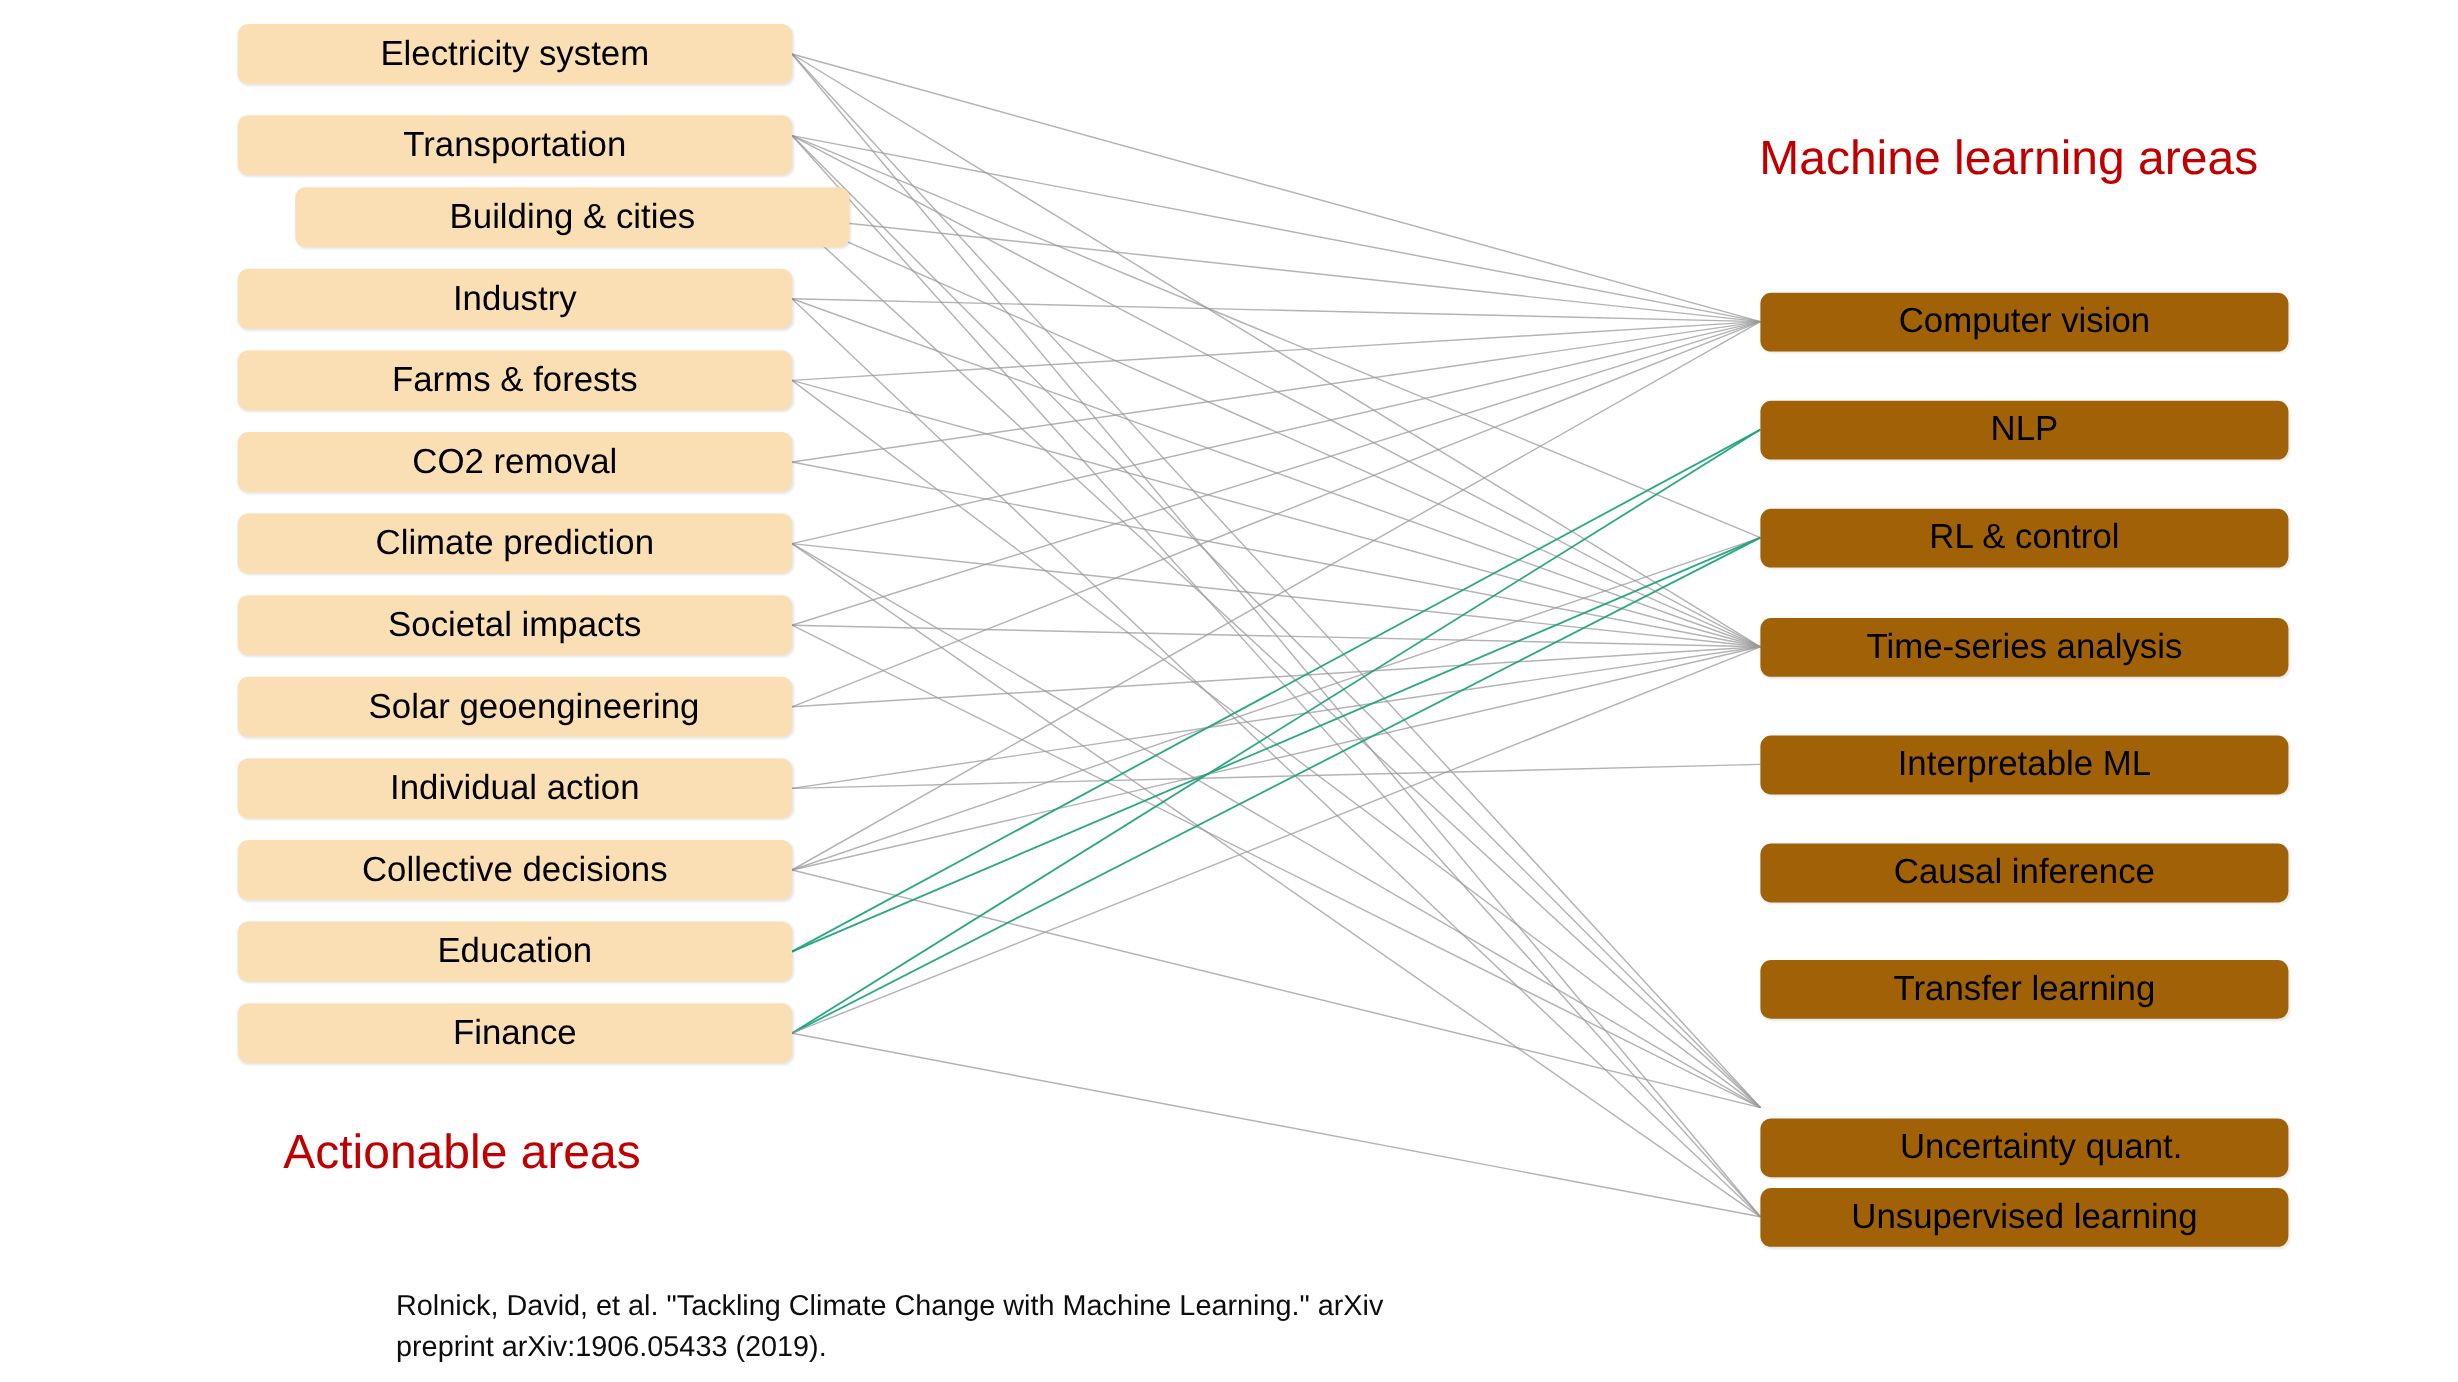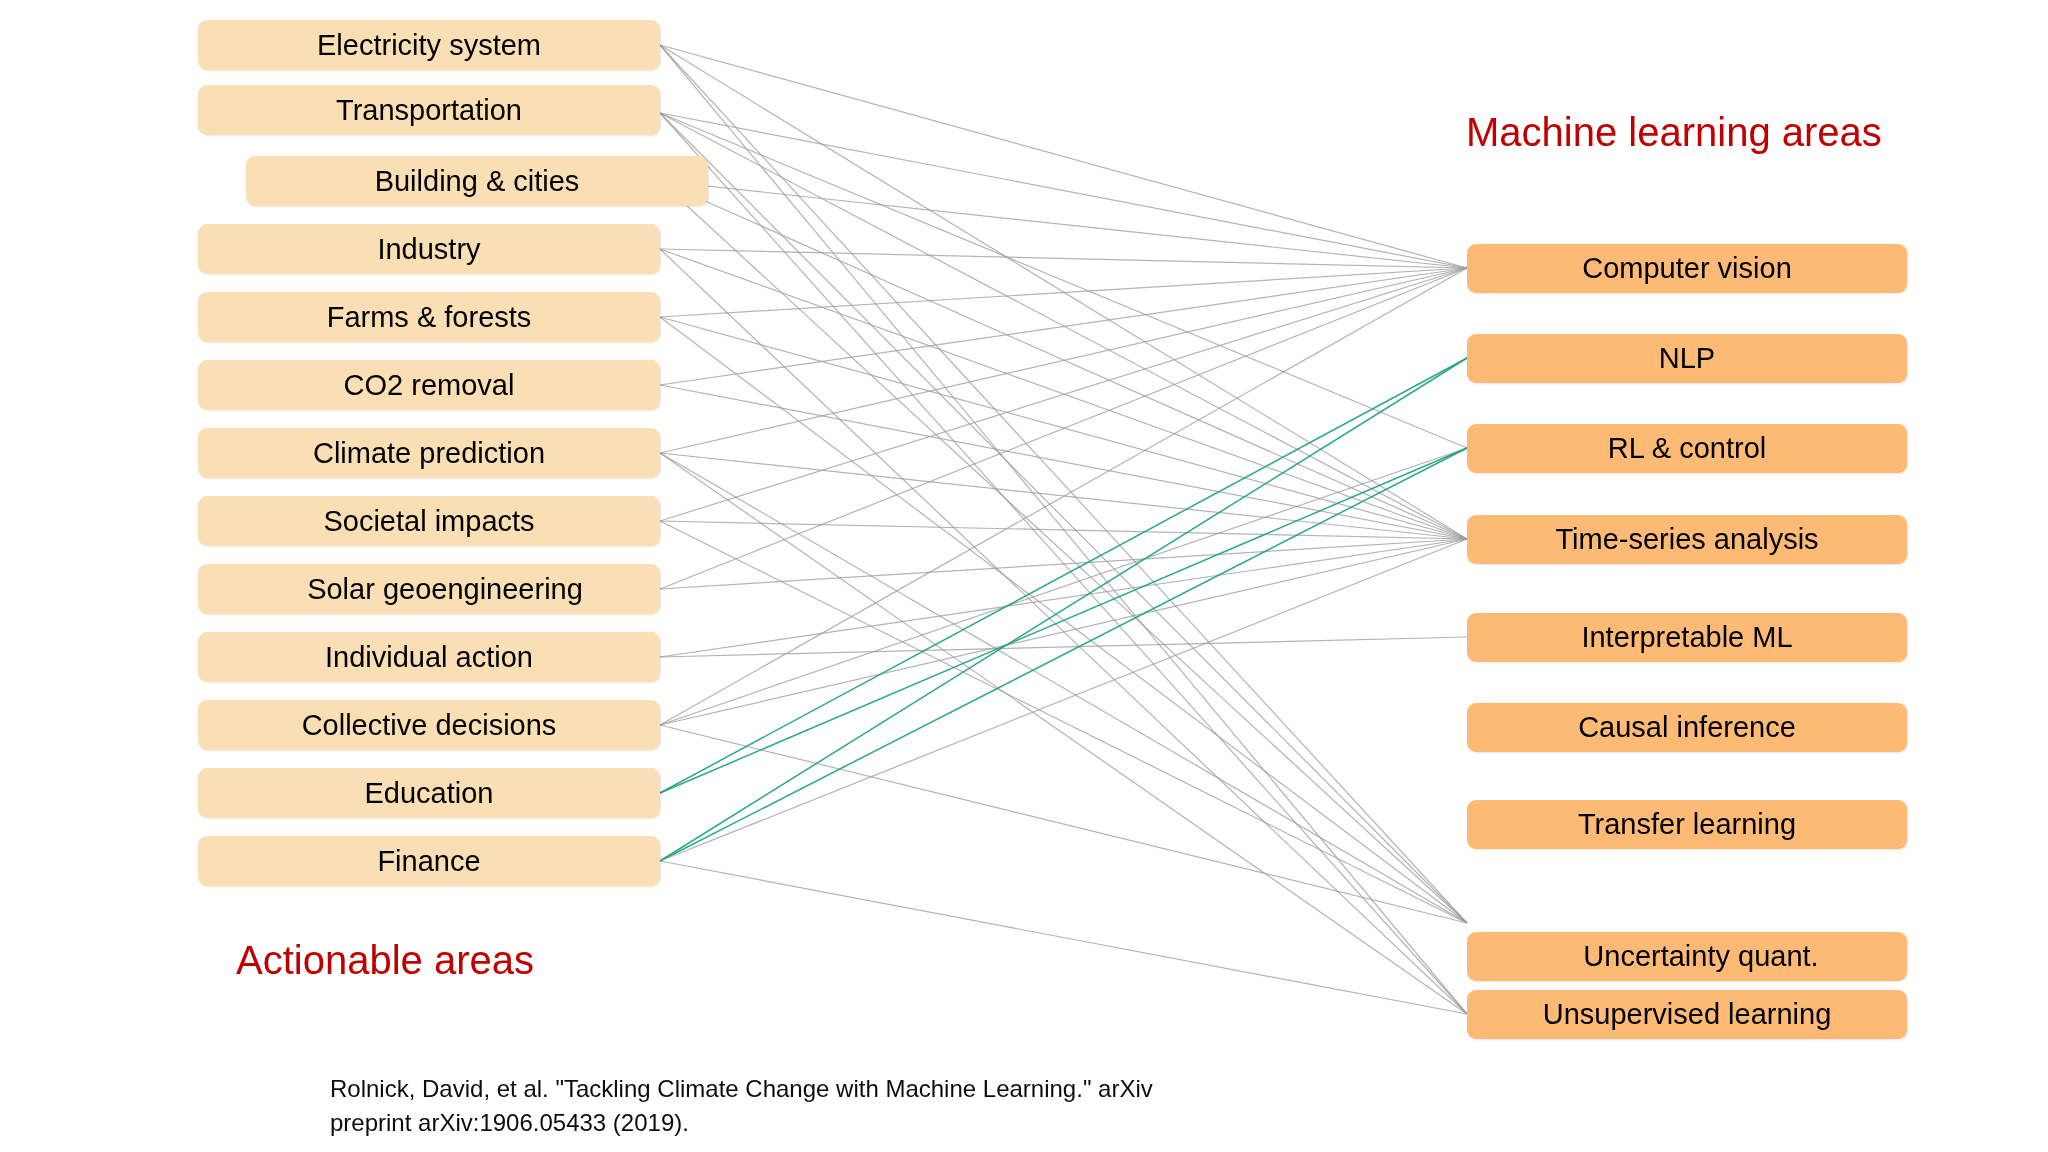--- a/index.html
+++ b/index.html
@@ -19,21 +19,21 @@
     color:#000000;
     white-space:nowrap;
   }
   .node.left{
     left:198px;width:462px;height:50px;
     background:#FBDFB4;
     font-size:29px;
   }
   .node.right{
     left:1467px;width:440px;height:49px;
-    background:#fdba74;
+    background:#a16207;
     font-size:29px;
   }
   .section-title{
     position:absolute;z-index:3;
     color:#C00000;
     font-size:40px;
     white-space:nowrap;
   }
   #title-actionable{left:236px;top:938px;}
   #title-ml{left:1466px;top:110px;}
@@ -90,21 +90,21 @@
       <line x1="660" y1="861" x2="1467" y2="358" stroke="#21a37f" stroke-width="1.5" opacity="0.95"></line>
       <line x1="660" y1="861" x2="1467" y2="448" stroke="#21a37f" stroke-width="1.5" opacity="0.95"></line>
       <line x1="660" y1="861" x2="1467" y2="539" stroke="#9a9a9a" stroke-width="1.2" opacity="0.75"></line>
       <line x1="660" y1="861" x2="1467" y2="1014" stroke="#9a9a9a" stroke-width="1.2" opacity="0.75"></line>
     </svg>
 
   <div id="left-nodes">
       <div class="node left" style="top: 20px;">
         <span>Electricity system</span>
       </div>
-      <div class="node left" style="top: 85px;">
+      <div class="node left" style="top: 96px;">
         <span>Transportation</span>
       </div>
       <div class="node left" style="top: 156px; margin-left: 48px;">
         <span>Building &amp; cities</span>
       </div>
       <div class="node left" style="top: 224px;">
         <span>Industry</span>
       </div>
       <div class="node left" style="top: 292px;">
         <span>Farms &amp; forests</span>

